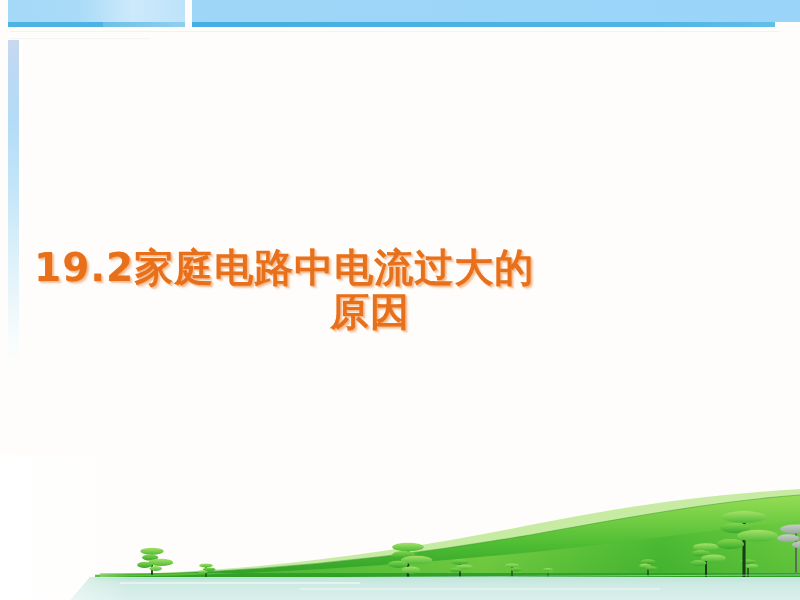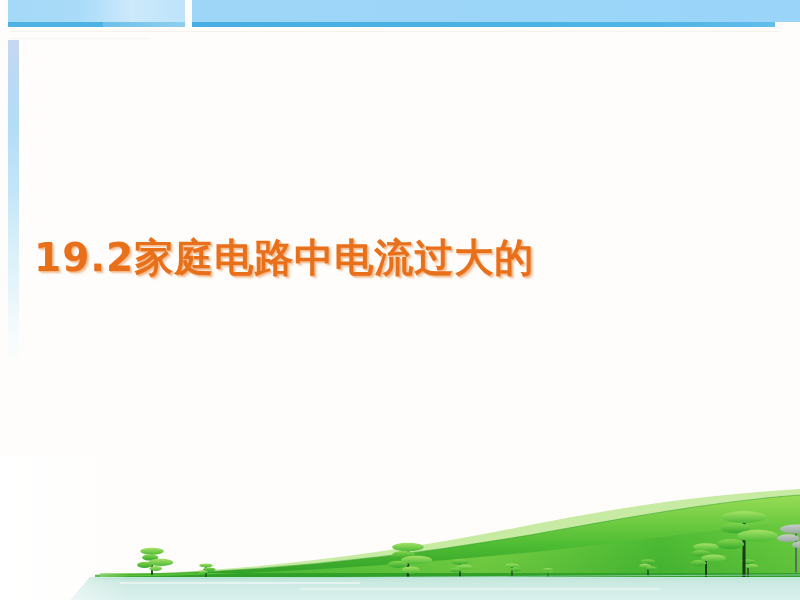--- a/index.html
+++ b/index.html
@@ -102,21 +102,21 @@
     top: 40px;
     width: 3px;
     height: 300px;
     background: linear-gradient(180deg, rgba(255,255,255,0.9), rgba(254,253,251,1));
   }
 
   
   .title-block {
     position: absolute;
     left: 30px;
-    top: 236px;
+    top: 246px;
     width: 740px;
     text-align: center;
   }
   .title-line {
     font-family: "DejaVu Sans", sans-serif;
     font-weight: bold;
     font-size: 39px;
     line-height: 44px;
     letter-spacing: 1px;
     color: #e8701a;
@@ -160,20 +160,21 @@
     <div class="topband-rule right"></div>
   </div>
   <div class="frame-line-h"></div>
   <div class="frame-line-h2"></div>
 
   <div class="left-strip"></div>
   <div class="left-strip-edge"></div>
 
   <div class="title-block">
     <div class="title-line first">19.2家庭电路中电流过大的</div>
+    <div class="title-line second">原因</div>
   </div>
 
   <div class="landscape">
     <svg width="800" height="145" viewBox="0 0 800 145" xmlns="http://www.w3.org/2000/svg">
       <defs>
         <linearGradient id="hillGrad" x1="0" y1="0" x2="1" y2="0">
           <stop offset="0%" stop-color="#6fce3c"></stop>
           <stop offset="25%" stop-color="#55c23a"></stop>
           <stop offset="55%" stop-color="#7ed246"></stop>
           <stop offset="80%" stop-color="#49b733"></stop>

